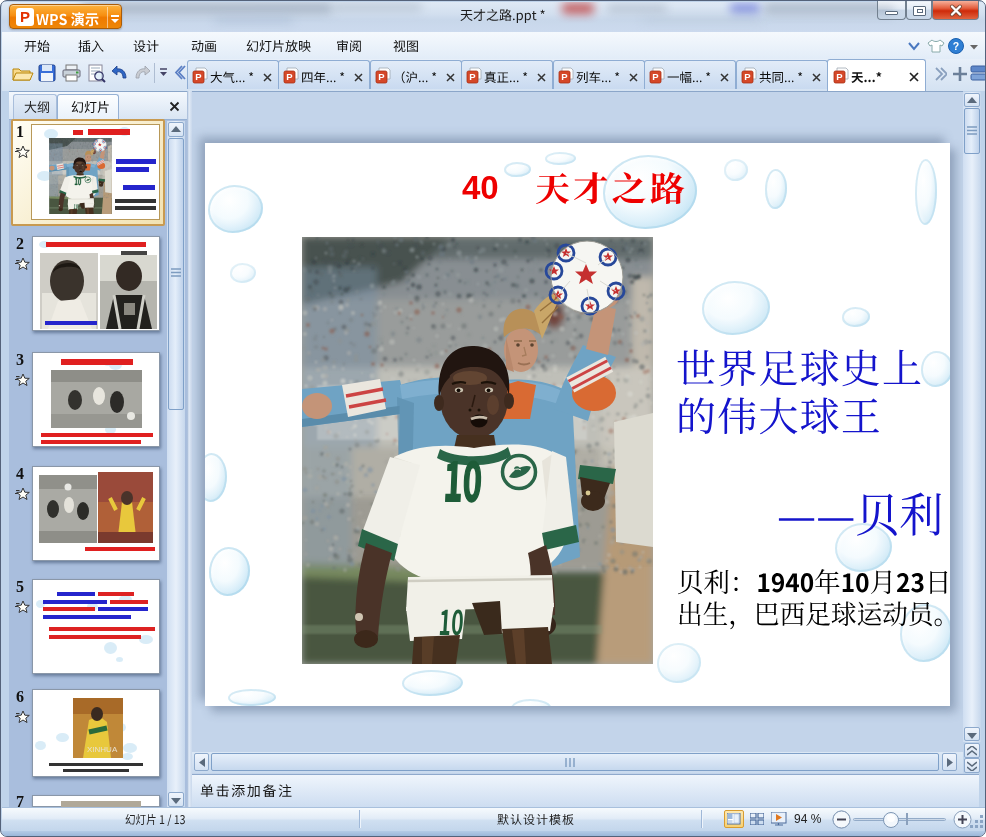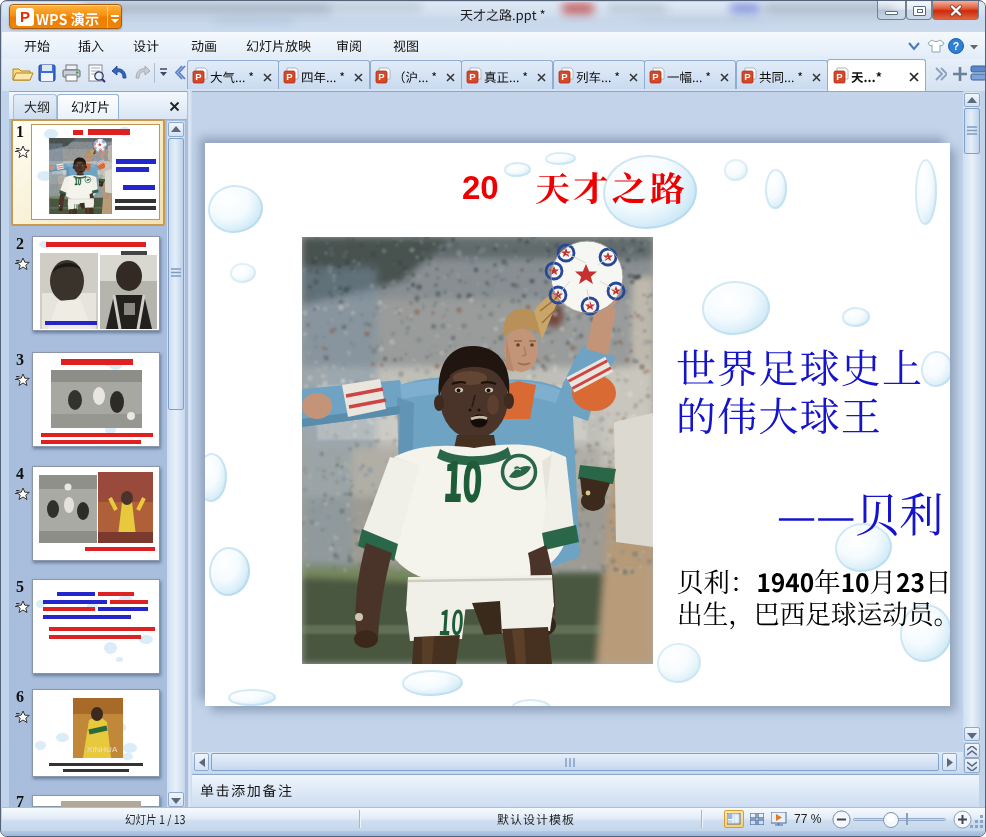--- a/index.html
+++ b/index.html
@@ -2047,21 +2047,21 @@
 <div class="drop" style="left:-8px;top:310px;width:30px;height:49px;opacity:0.9"></div>
 <div class="drop" style="left:4px;top:404px;width:41px;height:49px;opacity:1"></div>
 <div class="drop" style="left:630px;top:380px;width:57px;height:49px;opacity:0.9"></div>
 <div class="drop" style="left:695px;top:461px;width:52px;height:58px;opacity:0.9"></div>
 <div class="drop" style="left:197px;top:527px;width:61px;height:26px;opacity:0.9"></div>
 <div class="drop" style="left:452px;top:500px;width:44px;height:40px;opacity:0.7"></div>
 <div class="drop" style="left:306px;top:556px;width:40px;height:18px;opacity:0.8"></div>
 <div class="drop" style="left:23px;top:546px;width:48px;height:17px;opacity:0.85"></div>
 <div class="drop" style="left:25px;top:120px;width:26px;height:20px;opacity:0.6"></div>
 </div>
-<div class="ab" style="left:461px;top:168px;font-size:33px;font-weight:bold;color:#ee0000;font-family:'Liberation Sans',sans-serif">20</div>
+<div class="ab" style="left:461px;top:168px;font-size:33px;font-weight:bold;color:#ee0000;font-family:'Liberation Sans',sans-serif">40</div>
 <svg class="tp" style="left:534.0px;top:200.0px" width="1" height="1">
       <g transform="scale(1.03,1)">
         <path d="M28.5 -18.3 26.1 -15.2H18.3C18.6 -18.0 18.6 -20.9 18.7 -24.2H29.8C30.3 -24.2 30.6 -24.3 30.7 -24.7C29.1 -26.1 26.5 -28.1 26.5 -28.1L24.1 -25.1H3.9L4.2 -24.2H14.1C14.1 -20.9 14.1 -18.0 13.9 -15.2H1.9L2.2 -14.3H13.8C13.0 -7.4 10.3 -2.0 1.0 2.6L1.3 3.1C13.1 -0.7 16.8 -6.1 18.0 -13.3C19.1 -7.6 21.8 -0.9 29.6 3.0C30.0 0.8 31.1 -0.3 33.2 -0.7L33.2 -1.1C23.8 -4.1 19.7 -9.1 18.4 -14.3H31.9C32.3 -14.3 32.7 -14.5 32.8 -14.8C31.2 -16.2 28.5 -18.3 28.5 -18.3Z M66.0 -24.8 63.7 -21.4H60.0V-27.4C60.9 -27.5 61.2 -27.8 61.3 -28.3L55.7 -28.9V-21.4L38.5 -21.4L38.8 -20.4H53.5C50.8 -13.7 45.0 -6.1 37.9 -1.4L38.3 -1.0C45.8 -4.4 51.7 -9.4 55.7 -15.2V-2.3C55.7 -1.9 55.5 -1.7 54.9 -1.7C54.1 -1.7 50.1 -2.0 50.1 -2.0V-1.5C52.0 -1.2 52.8 -0.7 53.4 -0.0C54.0 0.6 54.2 1.6 54.3 3.0C59.4 2.6 60.0 0.9 60.0 -2.1V-20.4H69.1C69.6 -20.4 70.0 -20.6 70.1 -21.0C68.6 -22.5 66.0 -24.8 66.0 -24.8Z M86.2 -28.8 85.9 -28.6C87.4 -26.9 89.0 -24.3 89.4 -21.9C93.3 -19.0 96.8 -27.0 86.2 -28.8ZM82.4 -5.6C81.5 -5.6 77.7 -3.3 75.1 -2.1L78.2 2.7C78.4 2.5 78.7 2.2 78.6 1.9C79.7 -0.1 81.3 -2.6 81.9 -3.7C82.4 -4.4 82.8 -4.5 83.2 -3.7C85.9 0.5 88.6 2.1 95.8 2.1C98.6 2.1 102.3 2.1 104.4 2.1C104.6 0.2 105.6 -1.6 107.4 -2.0V-2.3C103.8 -2.1 101.0 -2.1 97.4 -2.1C90.0 -2.1 86.2 -2.7 83.7 -5.1L83.5 -5.2C91.8 -8.1 98.8 -13.1 103.0 -18.7C103.9 -18.8 104.2 -18.9 104.5 -19.2L100.8 -22.7L98.3 -20.5H77.2L77.5 -19.5H98.1C94.9 -14.3 88.7 -9.0 82.6 -5.5Z M130.9 -28.9C129.9 -23.9 127.6 -19.2 125.1 -16.3L125.5 -16.0C127.4 -17.1 129.2 -18.5 130.7 -20.3C131.4 -18.8 132.1 -17.5 133.0 -16.2C130.6 -13.3 127.4 -10.8 123.7 -9.0L123.9 -8.6C125.1 -8.9 126.2 -9.3 127.3 -9.7V3.0H127.9C129.9 3.0 131.0 2.4 131.0 2.1V0.5H137.0V2.9H137.7C139.7 2.9 141.0 2.2 141.0 2.1V-7.9C141.7 -8.0 142.0 -8.2 142.3 -8.5L140.1 -10.1C140.8 -9.8 141.5 -9.5 142.3 -9.2C142.5 -11.1 143.4 -12.2 145.0 -12.8L145.0 -13.1C141.8 -13.8 139.0 -14.8 136.8 -16.1C138.6 -18.1 140.1 -20.4 141.2 -22.8C142.0 -22.8 142.3 -23.0 142.6 -23.3L139.1 -26.4L137.1 -24.3H133.5C133.9 -25.1 134.2 -25.8 134.6 -26.6C135.4 -26.6 135.8 -26.9 135.9 -27.3ZM131.0 -0.5V-8.1H137.0V-0.5ZM137.1 -23.4C136.4 -21.5 135.5 -19.6 134.3 -17.9C133.2 -18.8 132.2 -19.9 131.4 -21.1C131.9 -21.8 132.5 -22.6 133.0 -23.4ZM134.7 -14.1C135.8 -12.9 137.1 -11.9 138.6 -10.9L136.9 -9.1H131.4L128.4 -10.2C130.8 -11.3 132.9 -12.6 134.7 -14.1ZM121.9 -25.4V-18.2H117.6V-25.4ZM114.1 -26.4V-15.7H114.7C116.5 -15.7 117.6 -16.5 117.6 -16.8V-17.2H118.5V-2.8L117.0 -2.4V-13.0C117.6 -13.1 117.8 -13.4 117.8 -13.7L114.0 -14.0V-1.9L112.1 -1.5L113.8 2.7C114.2 2.6 114.5 2.2 114.7 1.8C120.4 -0.7 124.5 -2.8 127.2 -4.3L127.1 -4.7L121.9 -3.5V-10.7H126.2C126.7 -10.7 127.0 -10.9 127.1 -11.3C126.1 -12.5 124.1 -14.3 124.1 -14.3L122.3 -11.7H121.9V-16.2H122.5C123.6 -16.2 125.4 -16.9 125.4 -17.1V-24.9C126.1 -25.0 126.5 -25.3 126.7 -25.5L123.2 -28.2L121.6 -26.4H118.0L114.1 -27.9Z" fill="#ee0000"></path>
       </g>
     </svg>
 <svg class="ab" style="left:301px;top:236px" width="351" height="427" viewBox="0 0 351 427">
       <use href="#ph"></use>
     </svg>
 <svg class="tp" style="left:675.0px;top:382.0px" width="1" height="1">
       <g transform="scale(1,1)">
@@ -2172,21 +2172,21 @@
       <rect x="0" y="0" width="6" height="5" fill="none" stroke="#4a6a9a" stroke-width="1.2"></rect>
       <rect x="8" y="0" width="6" height="5" fill="none" stroke="#4a6a9a" stroke-width="1.2"></rect>
       <rect x="0" y="7" width="6" height="5" fill="none" stroke="#4a6a9a" stroke-width="1.2"></rect>
       <rect x="8" y="7" width="6" height="5" fill="none" stroke="#4a6a9a" stroke-width="1.2"></rect>
     </svg>
 <svg class="ab" style="left:770px;top:811px" width="16" height="14">
       <rect x="0" y="0" width="15" height="11" fill="#e8f0fa" stroke="#4a6a9a"></rect>
       <path d="M5,2 L11,5.5 L5,9 Z" fill="#e07820"></path>
       <path d="M4,13 h8 M7.5,11 v2" stroke="#4a6a9a" stroke-width="1.2"></path>
     </svg>
-<div class="ab" style="left:793px;top:811px;font-size:12px;color:#222;font-family:'Liberation Sans',sans-serif">77 %</div>
+<div class="ab" style="left:793px;top:811px;font-size:12px;color:#222;font-family:'Liberation Sans',sans-serif">94 %</div>
 <svg class="ab" style="left:831px;top:809px" width="19" height="19">
       <circle cx="9.5" cy="9.5" r="8.5" fill="linear-gradient(#fff,#dde)" fill-opacity="1" stroke="#8aa0bc"></circle>
       <circle cx="9.5" cy="9.5" r="8.5" fill="#f4f8fc" stroke="#8aa0bc"></circle>
       <path d="M5,9.5 h9" stroke="#445" stroke-width="2"></path>
     </svg>
 <div class="ab" style="left:852px;top:817px;width:93px;height:3px;background:linear-gradient(#b8c8dc,#dfe9f4);border:1px solid #93abc8;border-radius:2px"></div>
 <div class="ab" style="left:905px;top:812px;width:2px;height:12px;background:#8aa0bc"></div>
 <svg class="ab" style="left:881px;top:810px" width="18" height="18">
       <circle cx="9" cy="9" r="7.5" fill="#f2f7fc" stroke="#7d96b4"></circle>
       <circle cx="9" cy="7" r="4" fill="#fff" opacity=".8"></circle>

